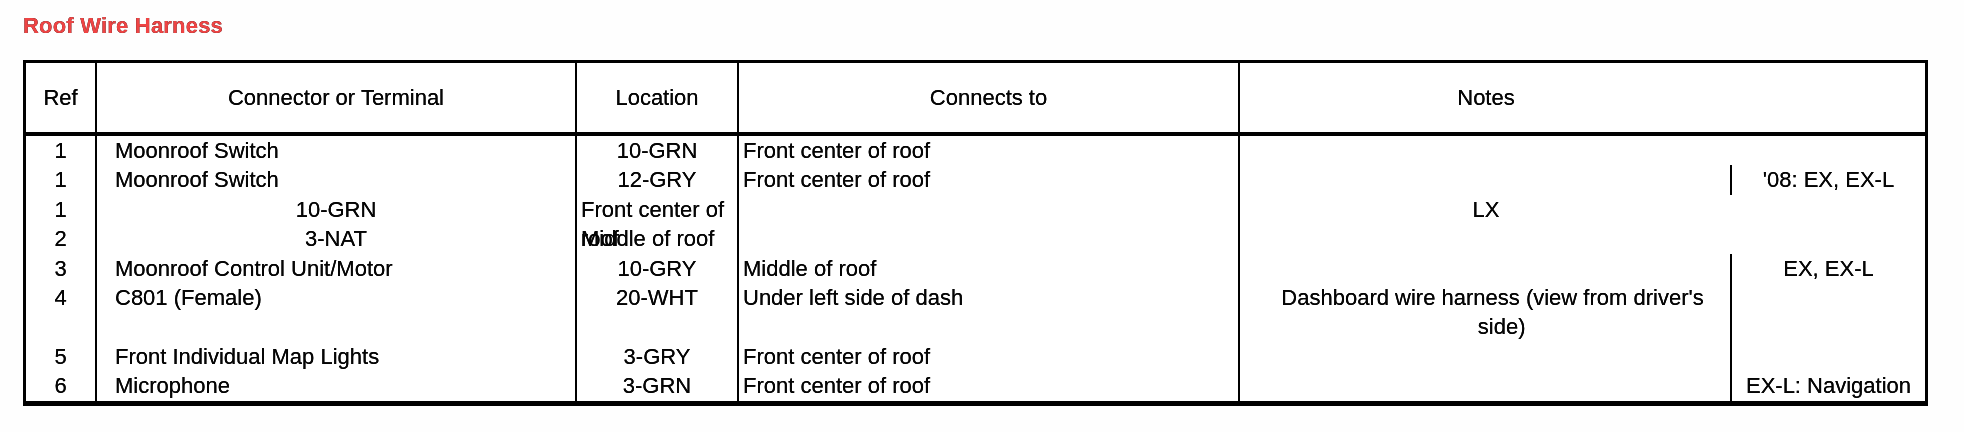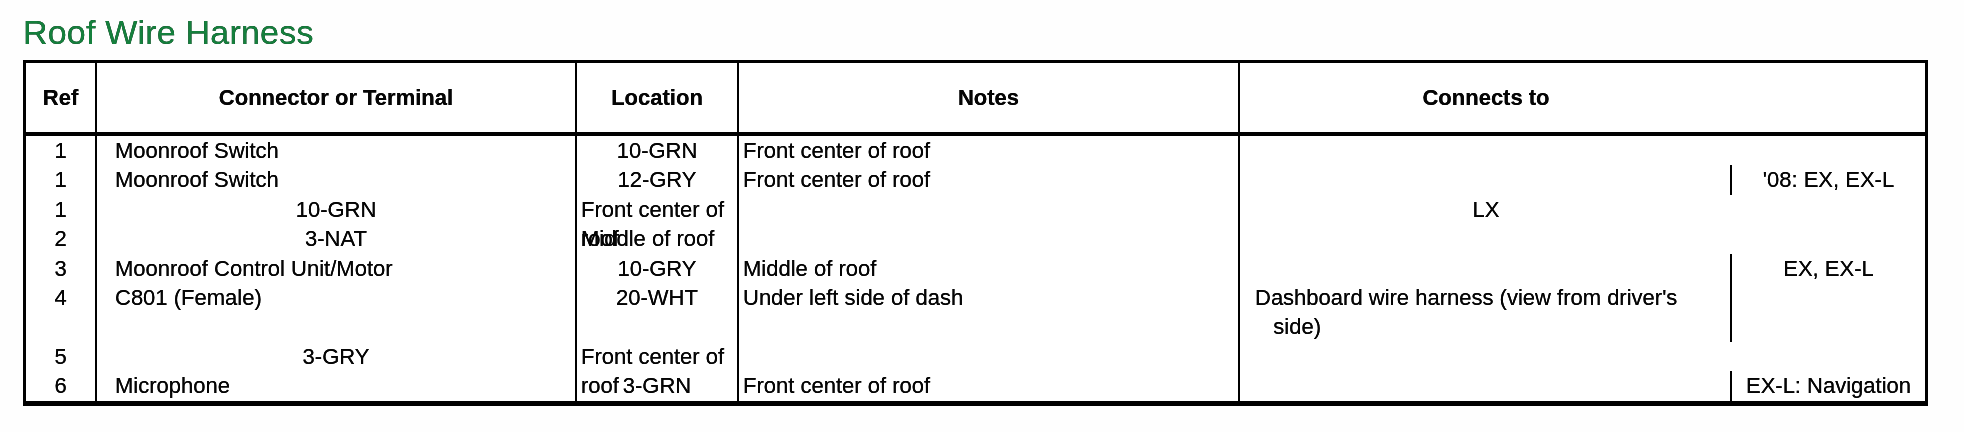--- a/index.html
+++ b/index.html
@@ -13,24 +13,24 @@
     height: 432px;
     font-family: "Liberation Sans", sans-serif;
     color: #050505;
     background: #fefefe;
     overflow: hidden;
   }
   .title {
     position: absolute;
     left: 23px;
     top: 13px;
-    font-size: 34px;
-    font-weight: normal;
+    font-size: 22px;
+    font-weight: bold;
     letter-spacing: 0.2px;
-    color: #15803d;
+    color: #ef4444;
     text-shadow: 0 0 0.4px #000;
   }
   .tbl {
     position: absolute;
     left: 23px;
     top: 60px;
     width: 1905px;
     box-sizing: border-box;
     border: 3px solid #000;
     border-bottom-width: 5px;
@@ -42,21 +42,21 @@
     height: 73px;
     box-sizing: border-box;
     border-bottom: 4px solid #000;
   }
   .th {
     display: flex;
     align-items: center;
     justify-content: center;
     text-align: center;
     font-size: 22px;
-    font-weight: bold;
+    font-weight: normal;
     line-height: 25px;
     white-space: pre-line;
     border-right: 2px solid #000;
     box-sizing: border-box;
     text-shadow: 0 0 0.4px #000;
   }
   .th:last-child { border-right: none; }
   .tr {
     display: grid;
     grid-template-columns: 71px 480px 162px 501px 492px 193px;
@@ -68,34 +68,34 @@
     border-right: 2px solid #000;
     box-sizing: border-box;
     overflow: visible;
     white-space: pre-wrap;
     text-shadow: 0 0 0.3px #000;
   }
   .td:last-child { border-right: none; }
   .c-ref, .c-cavities, .c-notes { text-align: center; }
   .c-connector { padding-left: 18px; }
   .c-location  { padding-left: 4px; }
-  .c-connects  { padding-left: 15px; }
+  .c-connects  { padding-left: 15px; text-align: center; }
 </style>
 </head>
 <body>
 
 <div class="title">Roof Wire Harness</div>
 
 <div class="tbl">
   <div class="thead">
     <div class="th">Ref</div>
     <div class="th">Connector or Terminal</div>
     <div class="th">Location</div>
+    <div class="th">Connects to</div>
     <div class="th">Notes</div>
-    <div class="th">Connects to</div>
   </div>
   <div class="tbody" id="tbody">
       <div class="tr">
         <div class="td c-ref">1</div>
         <div class="td c-connector">Moonroof Switch</div>
         <div class="td c-cavities">10-GRN</div>
         <div class="td c-location">Front center of roof</div>
         <div class="td c-connects"></div>
       </div>
       <div class="tr">
@@ -140,20 +140,21 @@
       <div class="tr">
         <div class="td c-ref"></div>
         <div class="td c-connector"></div>
         <div class="td c-cavities"></div>
         <div class="td c-location"></div>
         <div class="td c-connects"></div>
         <div class="td c-notes"></div>
       </div>
       <div class="tr">
         <div class="td c-ref">5</div>
+        <div class="td c-connector">Front Individual Map Lights</div>
         <div class="td c-cavities">3-GRY</div>
         <div class="td c-location">Front center of roof</div>
         <div class="td c-connects"></div>
         <div class="td c-notes"></div>
       </div>
       <div class="tr">
         <div class="td c-ref">6</div>
         <div class="td c-connector">Microphone</div>
         <div class="td c-cavities">3-GRN</div>
         <div class="td c-location">Front center of roof</div>

